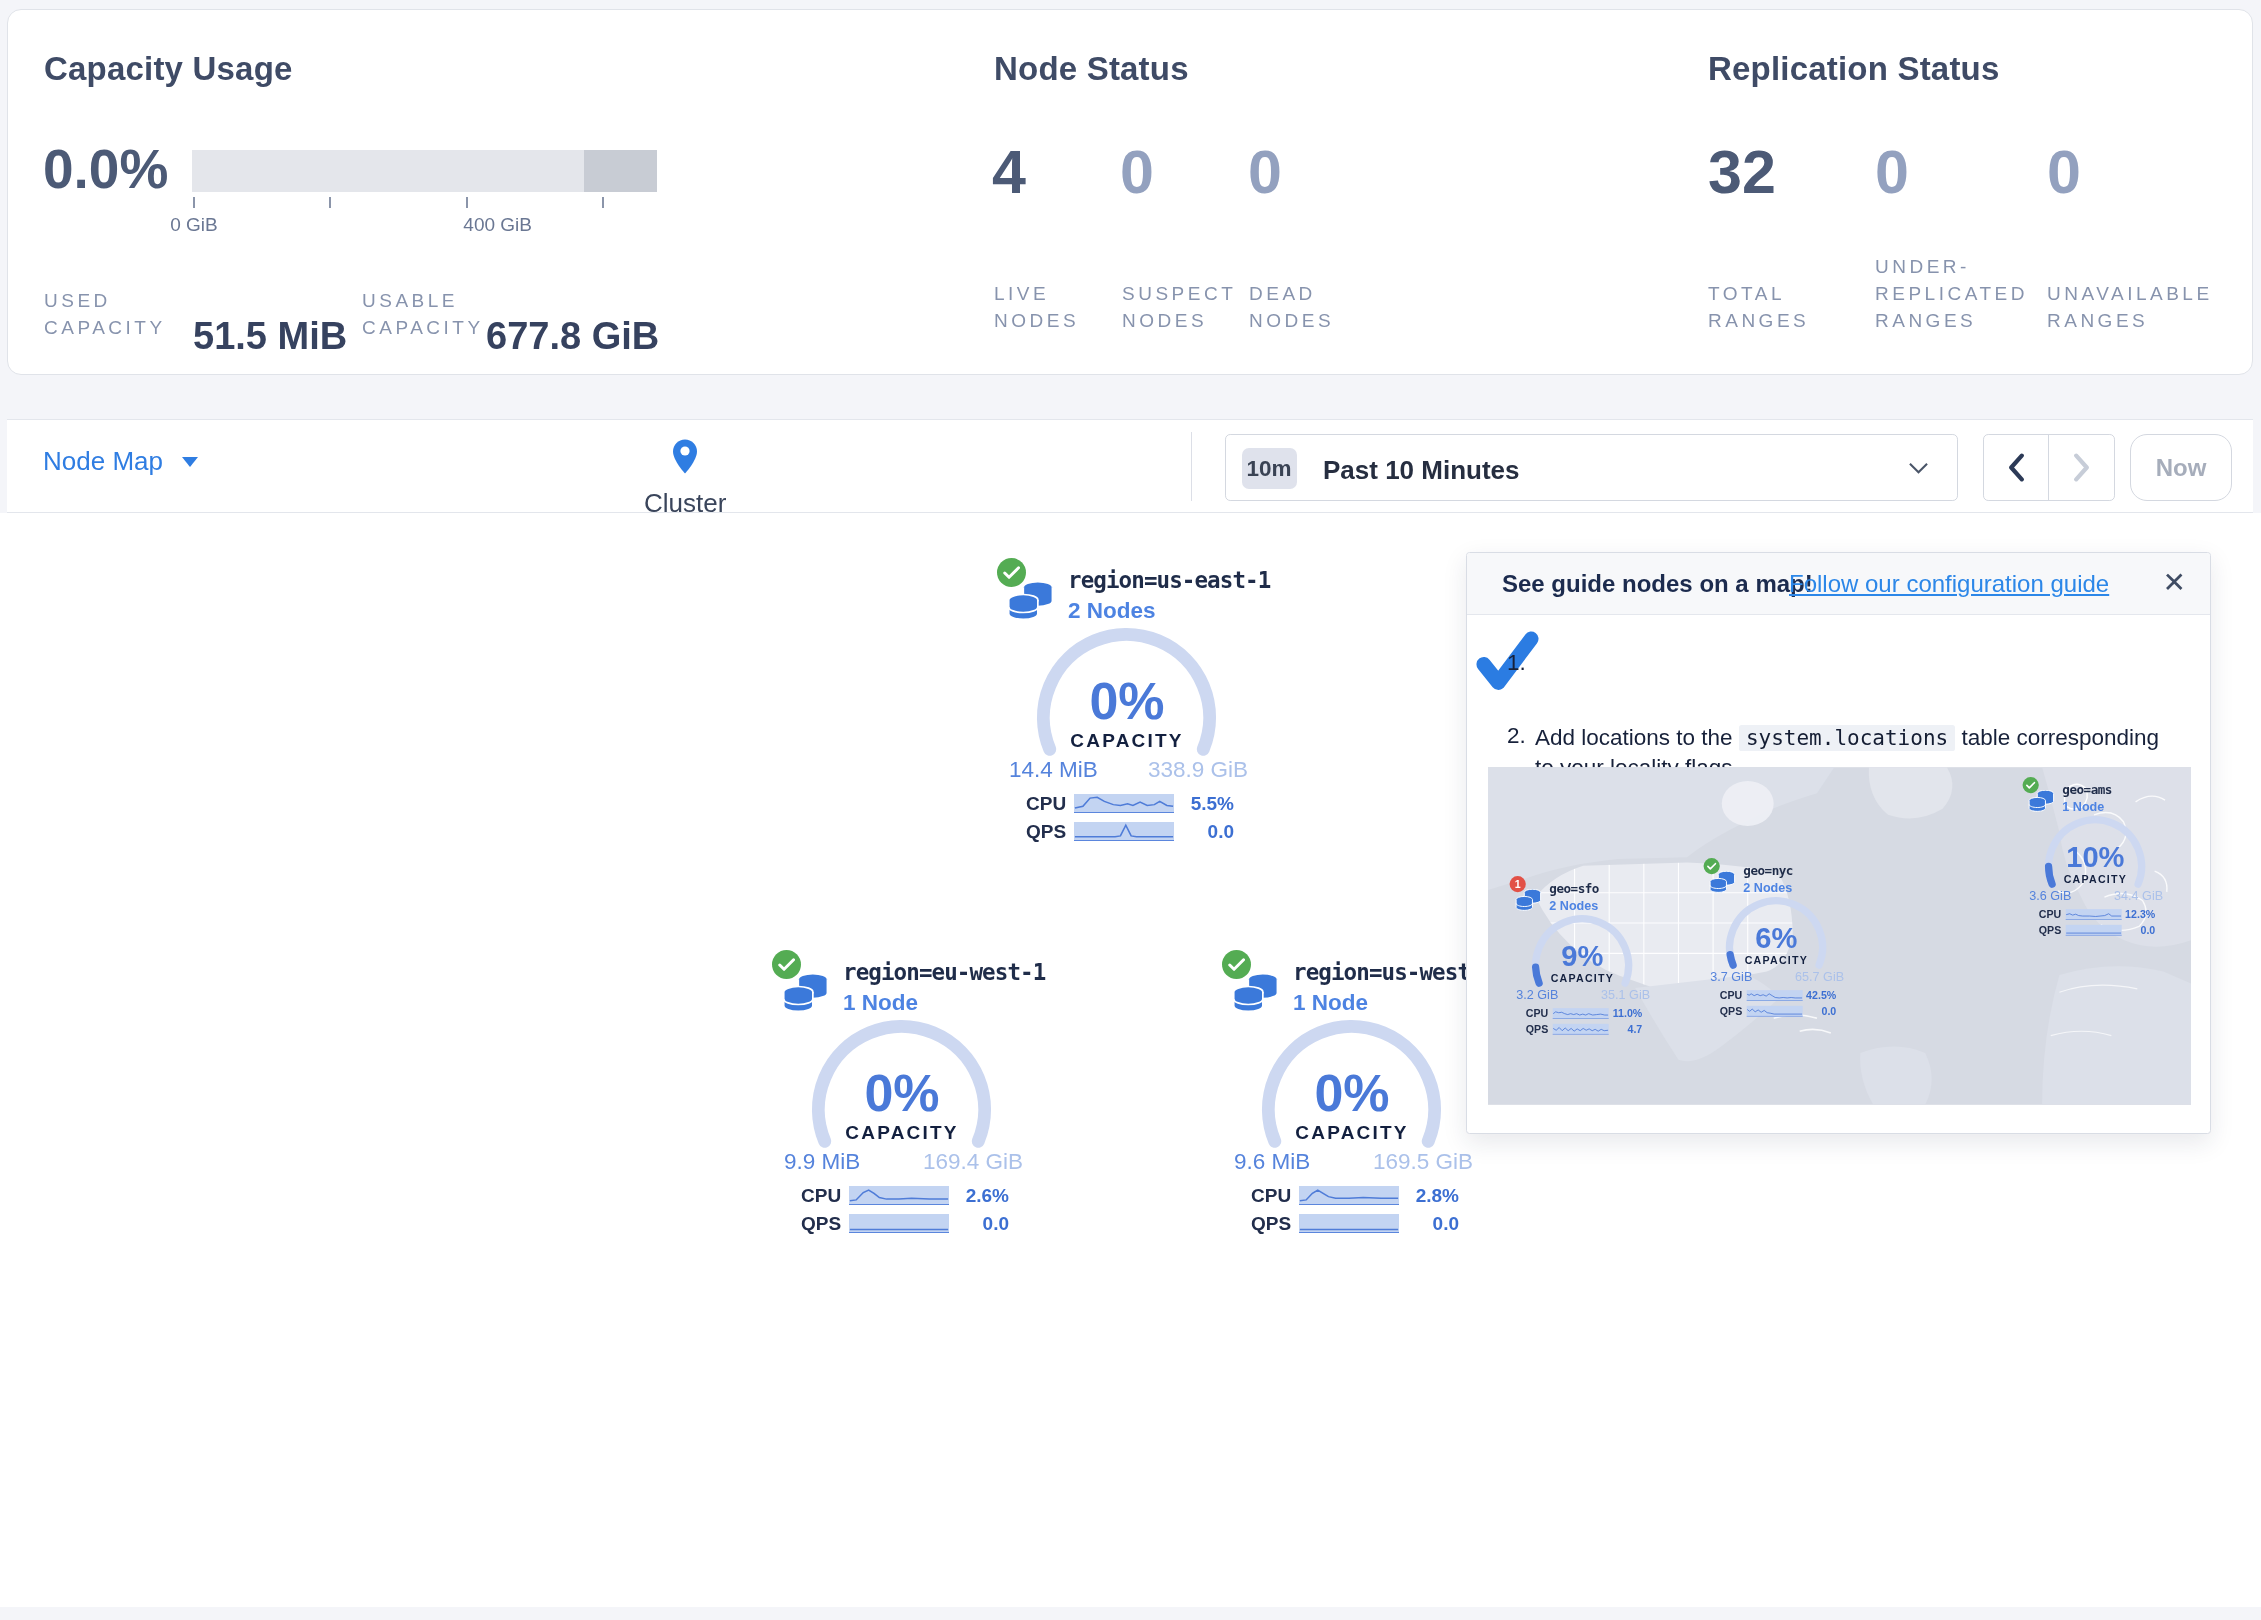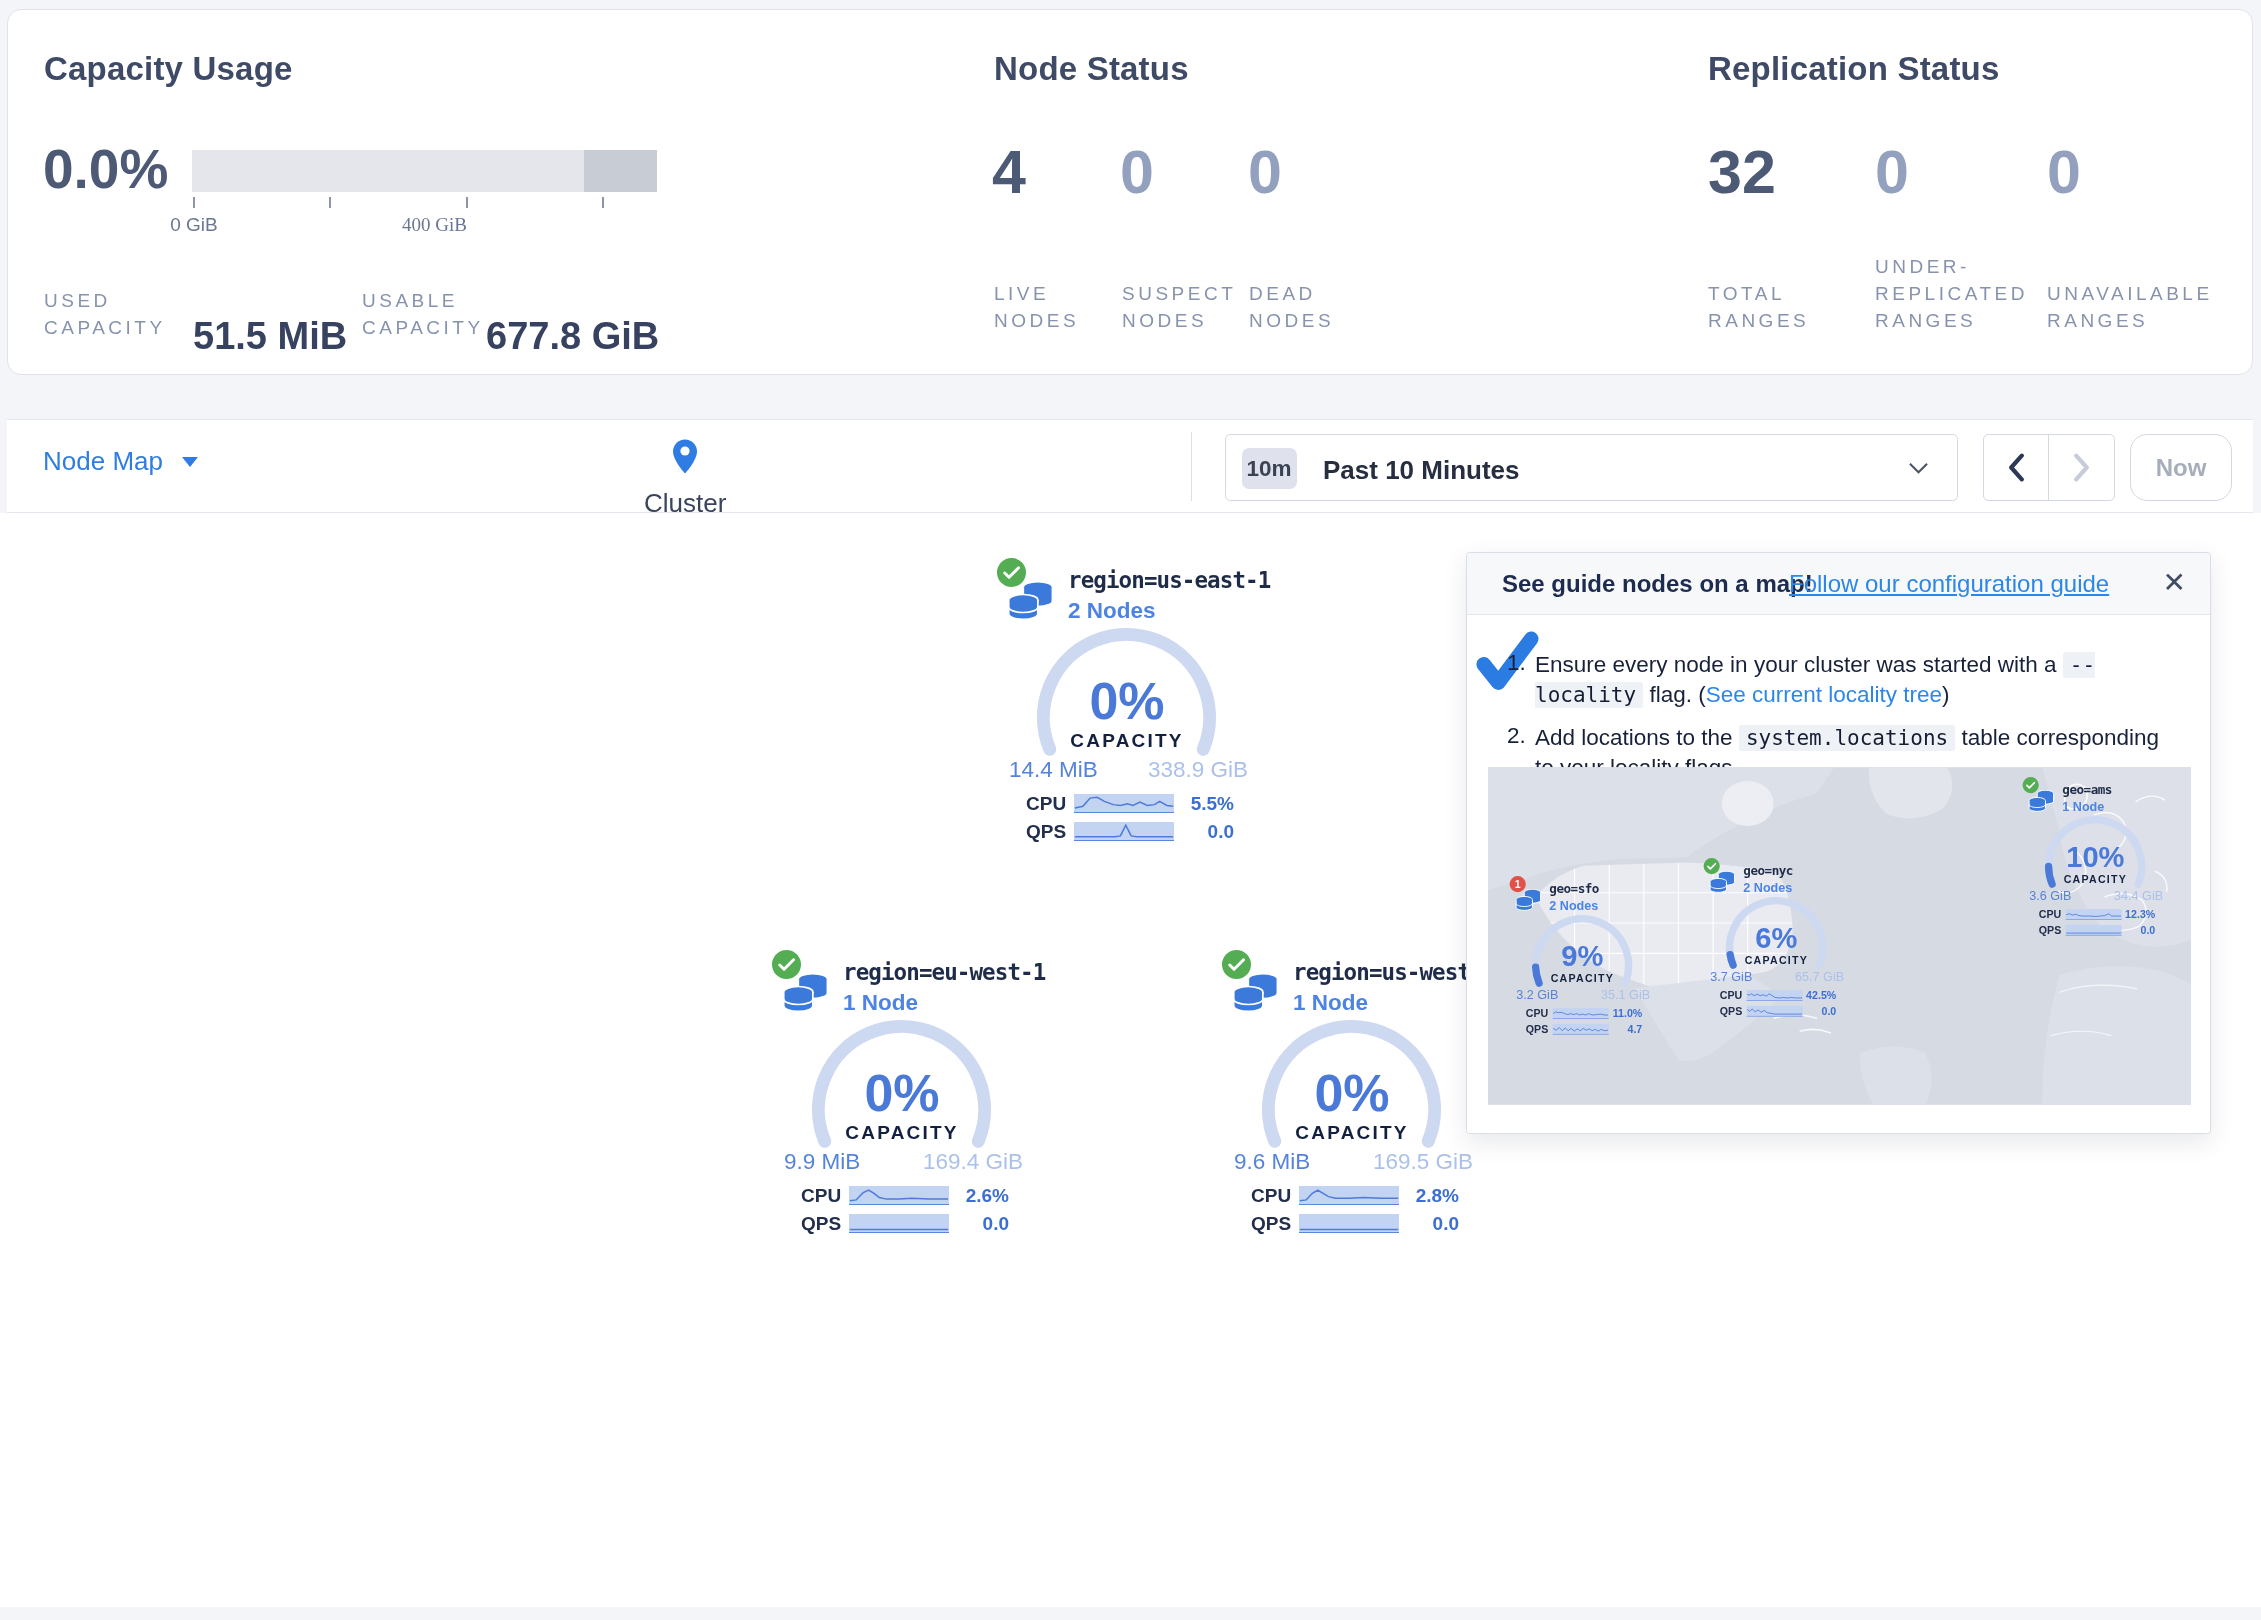--- a/index.html
+++ b/index.html
@@ -90,21 +90,21 @@
     <div class="abs sec-title" style="left:36px;top:40px;">Capacity Usage</div>
     <div class="abs cap-pct" style="left:35px;top:132px;">0.0%</div>
     <div class="abs cap-bar" style="left:184px;top:140px;width:465px;height:42px;">
       <div class="cap-bar-end"></div>
     </div>
     <div class="abs tick" style="left:185px;top:187px;"></div>
     <div class="abs tick" style="left:321px;top:187px;"></div>
     <div class="abs tick" style="left:458px;top:187px;"></div>
     <div class="abs tick" style="left:594px;top:187px;"></div>
     <div class="abs tick-label" style="left:121px;top:204px;width:130px;text-align:center;">0 GiB</div>
-    <div class="abs tick-label" style="left:394px;top:204px;width:130px;text-align:left;font-family:Liberation Serif, serif;">400 GiB</div>
+    <div class="abs tick-label" style="left:394px;top:204px;width:130px;text-align:right;">400 GiB</div>
     <div class="abs stat-label" style="left:36px;top:277px;">
       <div>USED</div>
       <div>CAPACITY</div>
     </div>
     <div class="abs stat-value" style="left:185px;top:305px;">51.5 MiB</div>
     <div class="abs stat-label" style="left:354px;top:277px;">
       <div>USABLE</div>
       <div>CAPACITY</div>
     </div>
     <div class="abs stat-value" style="left:478px;top:305px;">677.8 GiB</div>
@@ -314,23 +314,20 @@
     <div class="abs popup" style="left:1466px;top:39px;">
       <div class="popup-header">
         <div class="popup-title">See guide nodes on a map!</div>
         <a class="popup-link" href="#">Follow our configuration guide</a>
         <span class="popup-close">✕</span>
       </div>
       <svg class="big-check" width="73" height="73" viewBox="0 0 40 40">
         <path d="M7 21 L15 31 L33 7" fill="none" stroke="#2b7ce2" stroke-width="8" stroke-linecap="round" stroke-linejoin="round"></path>
       </svg>
       <span class="step-num" style="top:97px;">1.</span>
-      <div class="step" style="top:97px;">
-        <span>Ensure every node in your cluster was started with a </span><span class="code">--locality</span><span> flag. (</span><a class="inline-link" href="#">See current locality tree</a><span>)</span>
-      </div>
       <span class="step-num" style="top:170px;">2.</span>
       <div class="step" style="top:170px;">
         <span>Add locations to the </span><span class="code">system.locations</span><span> table corresponding to your locality flags.</span>
       </div>
 
       <div class="map-box">
         <svg width="703" height="338" viewBox="0 0 812 390">
           <rect x="0" y="0" width="812" height="390" fill="#d6dae3"></rect>
 
           <path d="M0 0 H400 L380 30 Q330 45 300 62 Q255 84 230 104 L150 106 Q90 112 45 128 L0 142 Z" fill="#dce0e9"></path>

